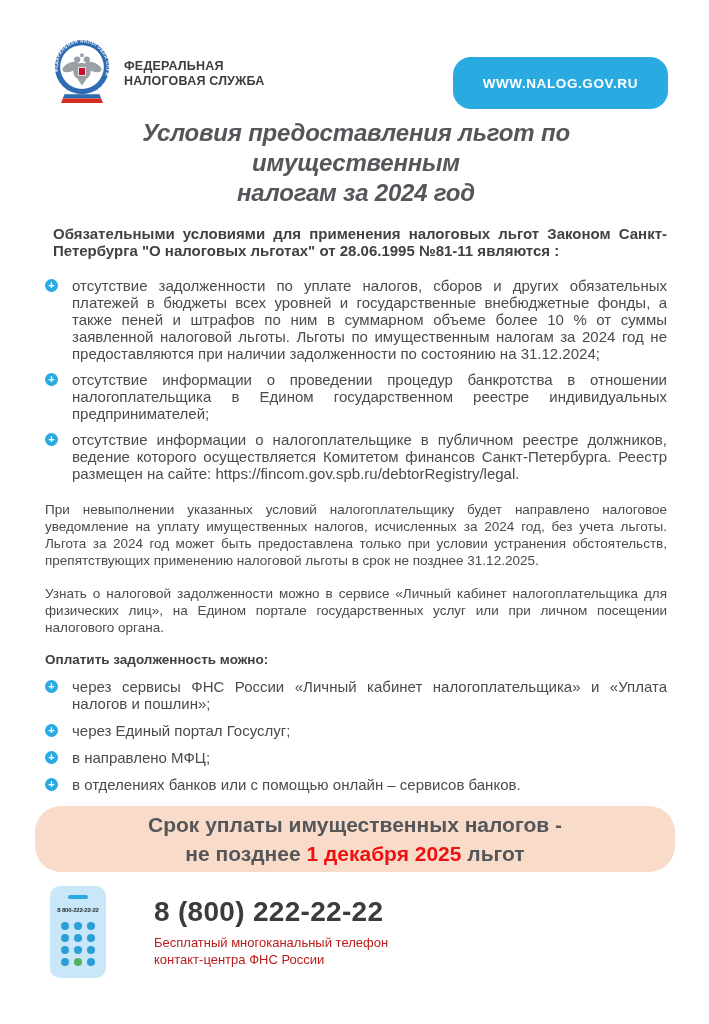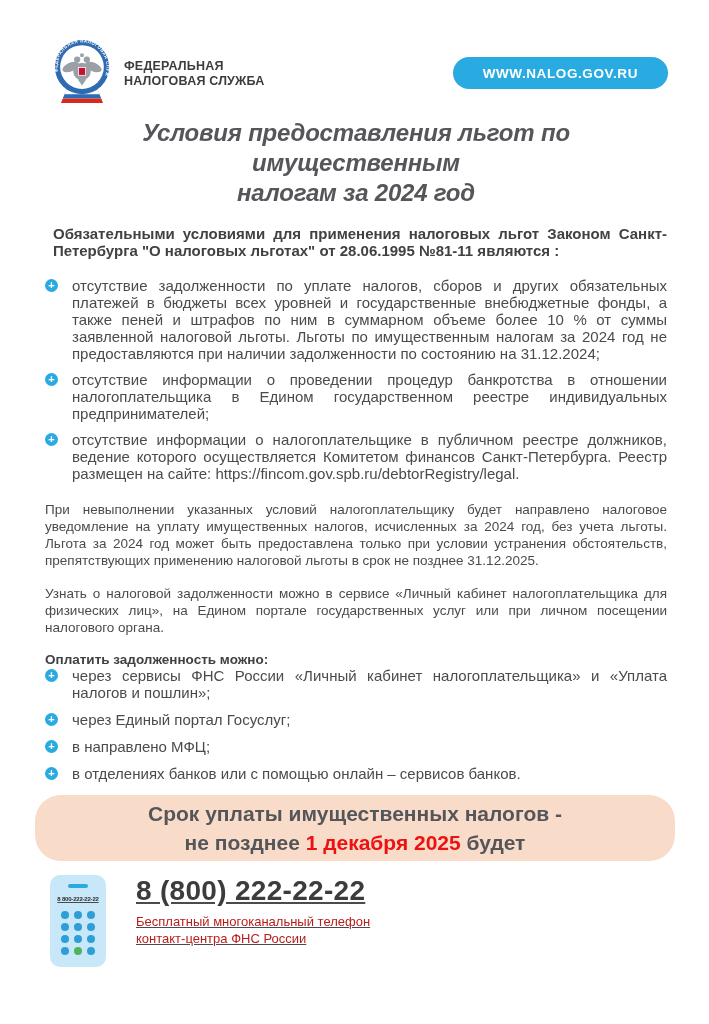--- a/index.html
+++ b/index.html
@@ -22,21 +22,21 @@
     width:709px;height:1024px;margin:0 auto;position:relative;overflow:hidden;
     font-family:"Liberation Sans",sans-serif;color:var(--body_text);
   }
   
   .header{position:absolute;top:0;left:0;right:0;height:116px;}
   .logo{position:absolute;left:54px;top:38px;display:flex;align-items:center;gap:14px;}
   .emblem{width:56px;height:72px;display:block;}
   .logo-text{font-size:12.5px;font-weight:bold;color:var(--dark_text);
     text-transform:uppercase;line-height:15px;letter-spacing:.2px;}
   .site-pill{
-    position:absolute;right:41px;top:57px;height:32px;padding:0 30px;
+    position:absolute;right:41px;top:57px;height:52px;padding:0 30px;
     background:var(--accent);color:#fff;border-radius:18px;
     display:flex;align-items:center;font-size:13.5px;font-weight:bold;
     letter-spacing:.6px;text-decoration:none;cursor:pointer;
   }
   
   .content{position:absolute;top:118px;left:45px;right:42px;}
   .title{
     text-align:center;color:var(--title_text);font-size:24px;font-weight:bold;
     line-height:30px;margin-bottom:17px;letter-spacing:-.2px;font-style:italic;
   }
@@ -47,31 +47,31 @@
   .blist{list-style:none;}
   .blist li{display:flex;gap:14px;margin-bottom:9px;}
   .bullet{
     flex:none;width:13px;height:13px;margin-top:2px;border-radius:50%;
     background:var(--accent);color:#fff;font-size:11px;font-weight:bold;
     line-height:13px;text-align:center;
   }
   .li-text{flex:1;font-size:15px;line-height:17px;text-align:justify;}
   .cond-list{margin-bottom:19px;}
   .body-p{font-size:13.5px;line-height:17px;text-align:justify;margin-bottom:16px;}
-  .pay-heading{font-size:13.5px;font-weight:bold;color:#404144;}
+  .pay-heading{font-size:13.5px;font-weight:bold;color:#404144;margin-bottom:11px;}
   .pay-list li{margin-bottom:10px;}
   
   .deadline{
     background:var(--peach);border-radius:26px;margin:13px -8px 0 -10px;
     padding:4px 20px;text-align:center;
   }
   .deadline .line{font-size:21px;font-weight:bold;color:var(--title_text);line-height:29px;}
   .deadline .red{color:var(--red);}
   
-  .footer{display:flex;align-items:flex-start;gap:30px;margin:14px 0 0 5px;text-decoration:underline;}
+  .footer{display:flex;align-items:center;gap:48px;margin:14px 0 0 5px;}
   .phone-icon{
     width:56px;height:92px;background:var(--phone_icon_bg);border-radius:10px;
     display:flex;flex-direction:column;align-items:center;padding-top:9px;
   }
   .speaker{width:20px;height:4px;border-radius:2px;background:var(--accent);margin-bottom:8px;}
   .screen-num{font-size:6px;font-weight:bold;color:#2c2c2e;letter-spacing:-.2px;
     white-space:nowrap;margin-bottom:9px;}
   .keypad{display:grid;grid-template-columns:repeat(3,8px);gap:4px 5px;}
   .keypad i{width:8px;height:8px;border-radius:50%;background:var(--dot_blue);}
   .keypad i:nth-child(11){background:var(--dot_green);}
@@ -163,21 +163,21 @@
       <span class="li-text">в направлено МФЦ;</span>
     </li>
     <li>
       <span class="bullet">+</span>
       <span class="li-text">в отделениях банков или с помощью онлайн – сервисов банков.</span>
     </li>
   </ul>
 
   <div class="deadline">
     <div class="line">Срок уплаты имущественных налогов -</div>
-    <div class="line"><span>не позднее </span><span class="red">1 декабря 2025</span><span> будет</span></div>
+    <div class="line"><span>не позднее </span><span class="red">1 декабря 2025</span><span> льгот</span></div>
   </div>
 
   <div class="footer">
     <div class="phone-icon">
       <span class="speaker"></span>
       <span class="screen-num">8 800-222-22-22</span>
       <span class="keypad">
         <i></i>
           <i></i>
           <i></i>

